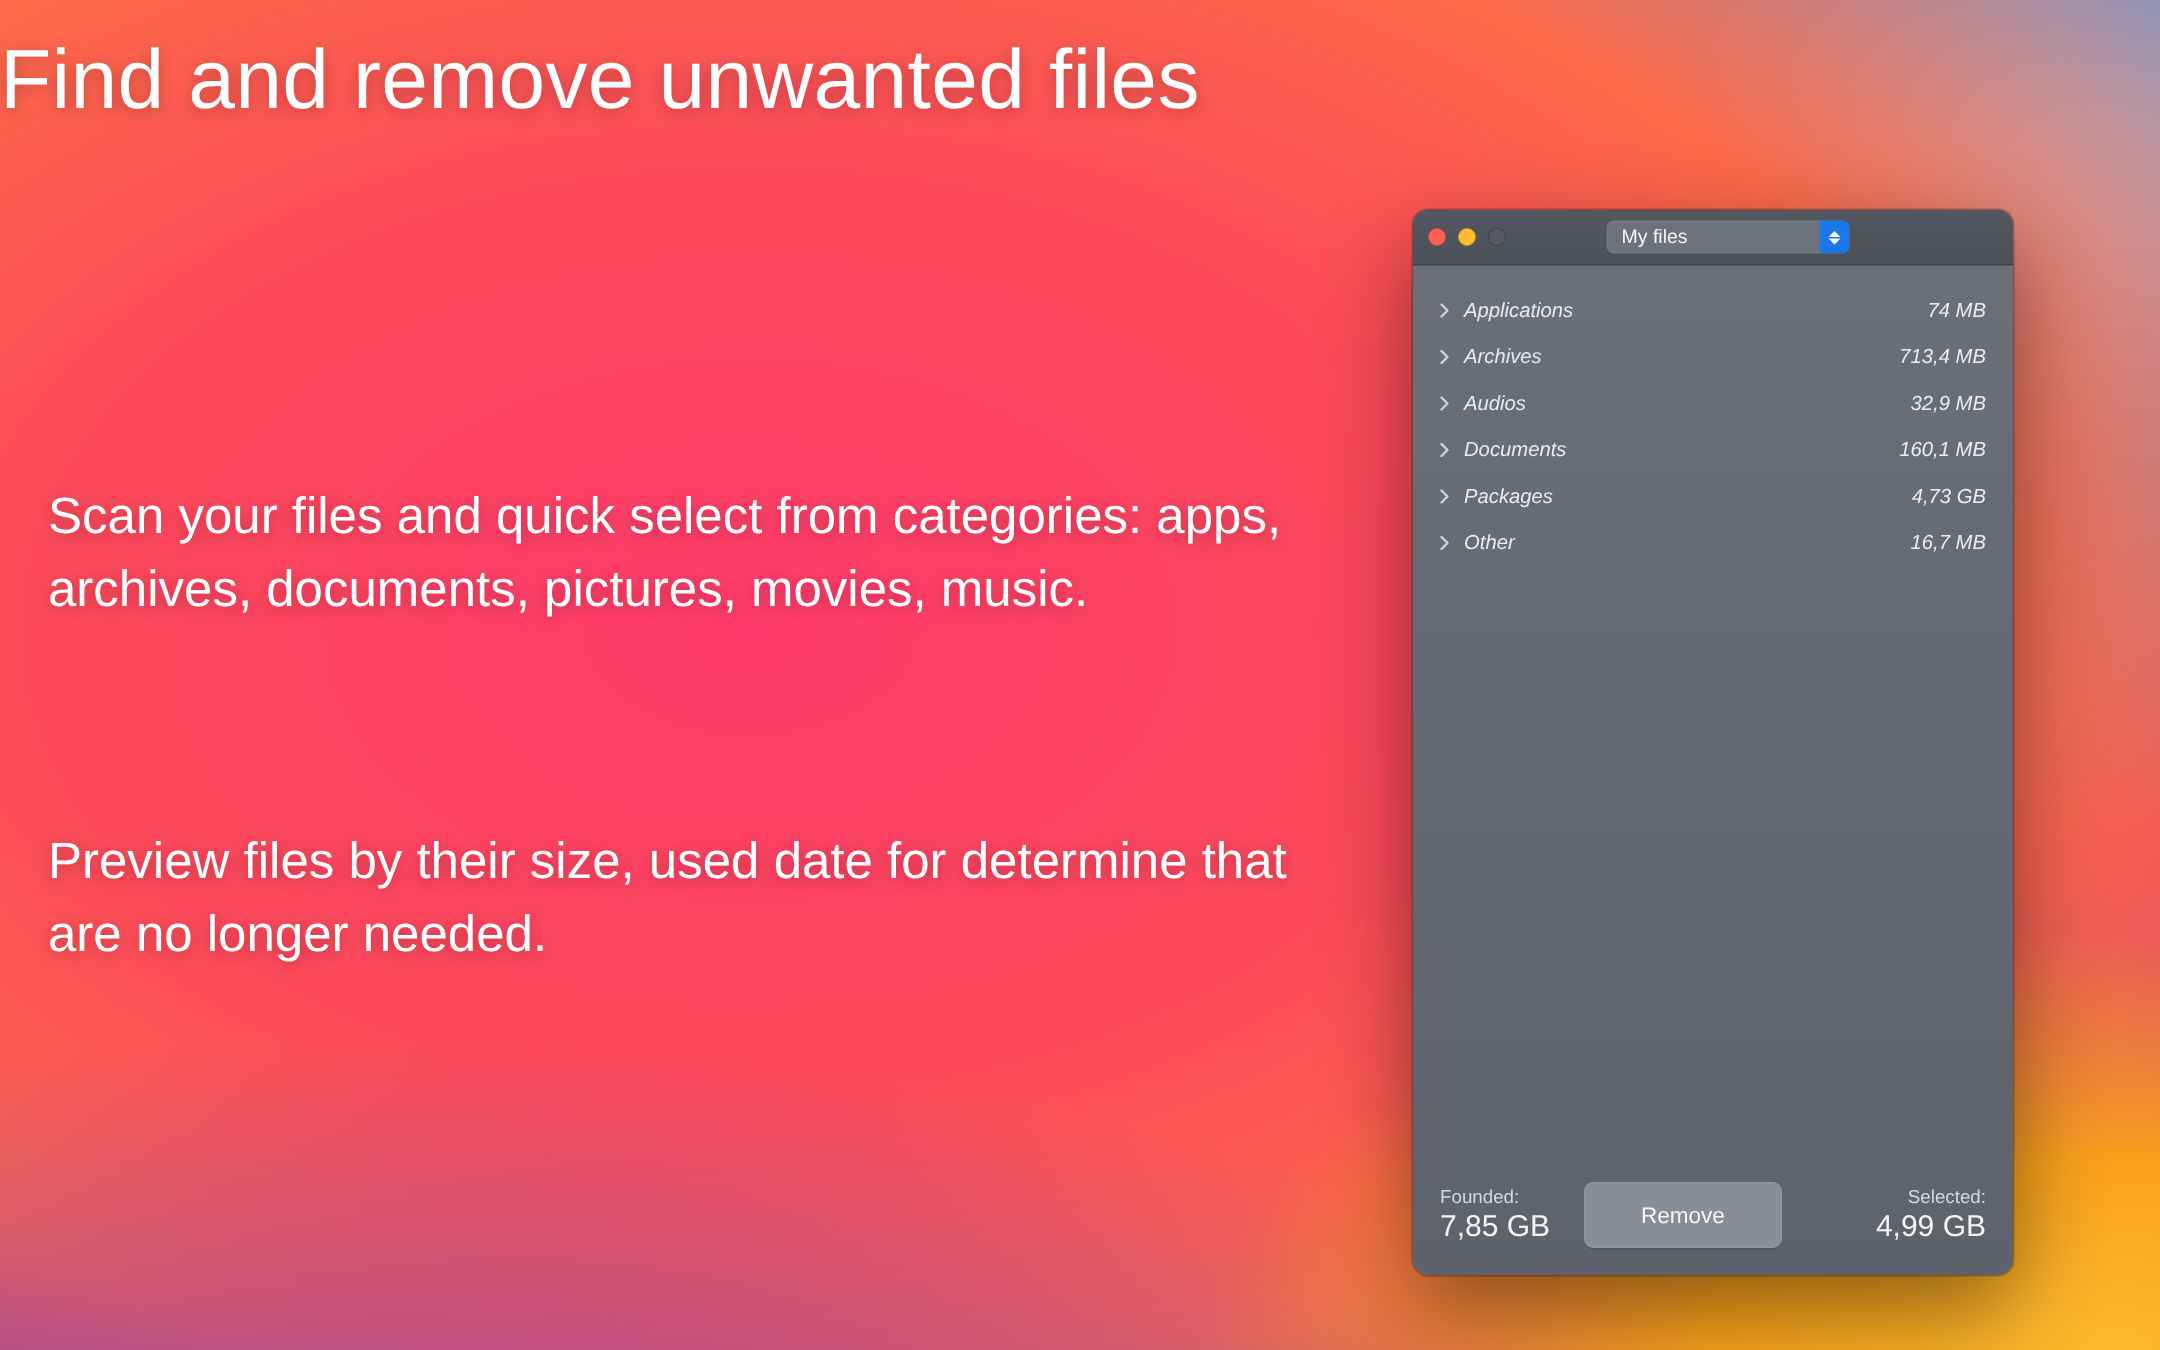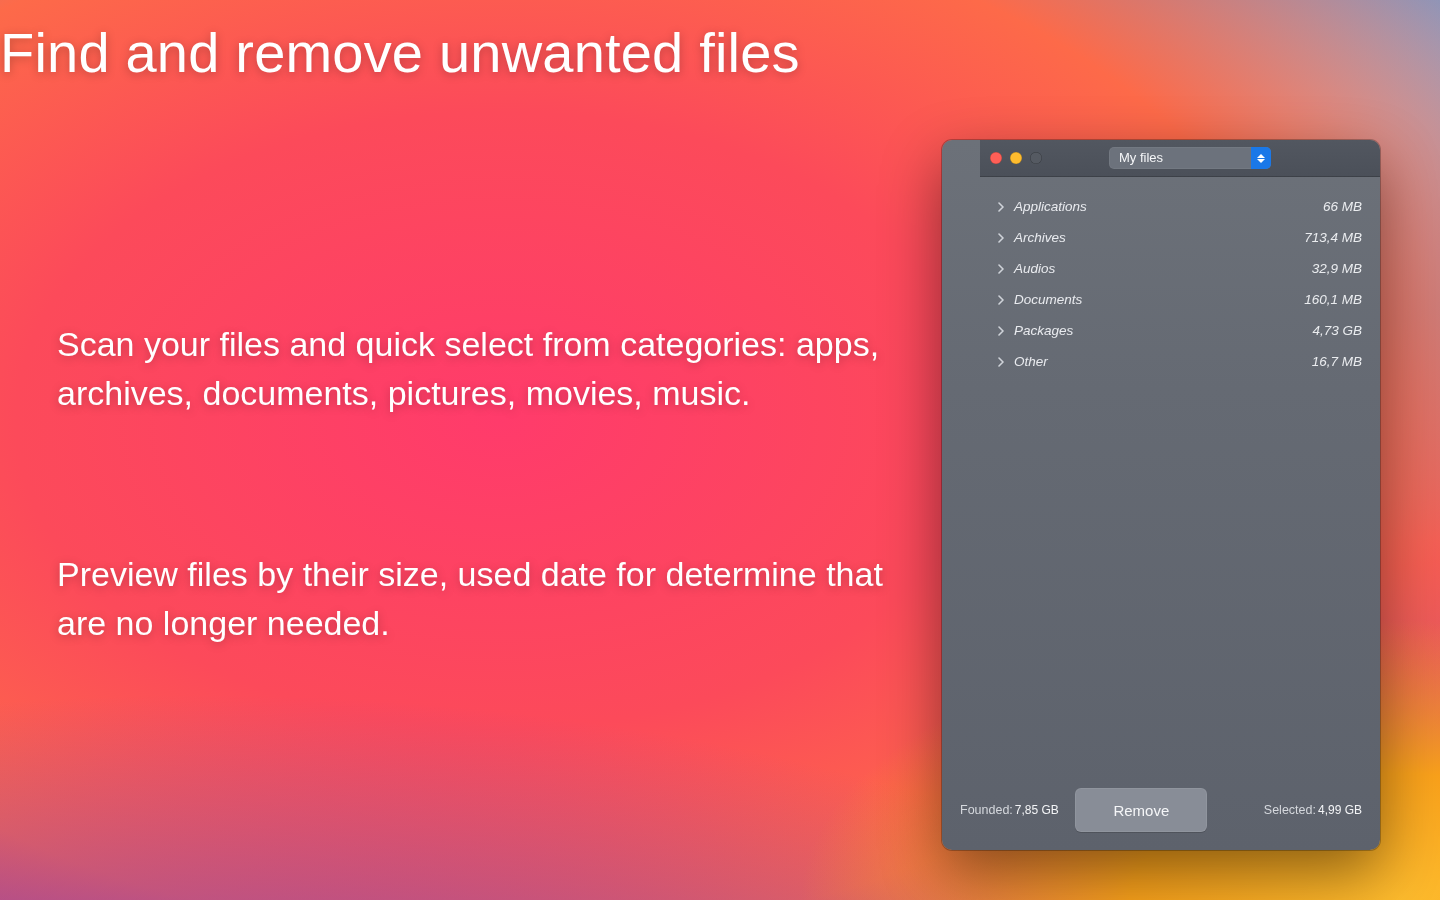--- a/index.html
+++ b/index.html
@@ -12,32 +12,31 @@
       radial-gradient(2200px 1400px at 500px 420px, #ff3b6b 0%, #fc4a5a 22%, #fd6a49 37%, rgba(253,106,73,0) 60%),
       radial-gradient(1200px 500px at 100px 170px, #ffffff 0%, rgba(255,255,255,0.9) 10%, rgba(255,255,255,0) 45%),
       radial-gradient(1000px 600px at 1300px 150px, #a4d9ff 0%, #55a8ee 30%, rgba(85,168,238,0) 70%),
       linear-gradient(180deg,#1f8de0 0%,#2a86d6 20%,#e73c6a 60%,#7a3aa8 100%);
   }
   .headline{
     position:absolute;left:0;top:20px;width:100%;text-align:left;
     font-size:56px;font-weight:500;color:#fff;letter-spacing:.2px;
     text-shadow:0 2px 10px rgba(0,0,0,.25);
   }
-  .copy{position:absolute;left:32px;color:#fff;font-size:34px;font-weight:500;line-height:1.45;text-shadow:0 2px 10px rgba(0,0,0,.25);max-width:830px;margin-left:25px;}
+  .copy{position:absolute;left:32px;color:#fff;font-size:34px;font-weight:500;line-height:1.45;text-shadow:0 2px 10px rgba(0,0,0,.25);max-width:830px;}
   .copy.p1{top:320px;}
   .copy.p2{top:550px;}
 
   
   .app-window{
     position:absolute;top:140px;left:942px;width:400px;height:710px;
     border-radius:10px;overflow:hidden;
     background:linear-gradient(180deg,#6c7179 0%,#656a73 35%,#5d626c 100%);
     box-shadow:0 22px 60px rgba(0,0,0,.45), 0 0 0 1px rgba(0,0,0,.25);
     color:#eceef1;
-    padding-left:38px;
   }
   .titlebar{
     height:36px;display:flex;align-items:center;padding:0 10px;
     background:linear-gradient(180deg,#525760 0%,#4b5059 100%);
     border-bottom:1px solid rgba(0,0,0,.25);
   }
   .traffic{display:flex;gap:8px;align-items:center;margin-right:10px;}
   .dot{width:12px;height:12px;border-radius:50%;}
   .dot.close{background:#ff5f57;box-shadow:inset 0 0 0 .5px rgba(0,0,0,.25);}
   .dot.min{background:#febc2e;box-shadow:inset 0 0 0 .5px rgba(0,0,0,.25);}
@@ -64,23 +63,23 @@
   .row .chev{width:14px;display:flex;justify-content:center;color:#cfd3d9;margin-right:6px;}
   .row .chev svg{width:7px;height:10px;display:block;}
   .row .name{flex:1;}
   .row .size{color:#eaecef;font-variant-numeric:tabular-nums;}
 
   .footer{
     position:absolute;left:0;right:0;bottom:0;height:70px;
     display:flex;align-items:center;justify-content:space-between;
     padding:0 18px 10px 18px;box-sizing:border-box;
   }
-  .fgroup{display:flex;flex-direction:row;gap:2px;}
+  .fgroup{display:flex;flex-direction:column;gap:2px;}
   .flabel{font-size:12.5px;color:#d5d8dd;}
-  .fval{font-size:12px;color:#f3f4f6;}
+  .fval{font-size:20px;color:#f3f4f6;}
   .fgroup.right{text-align:right;margin-left:40px;}
   .remove-btn{
     width:132px;height:44px;border-radius:6px;background:#888d97;
     color:#f5f6f8;font-size:15px;display:flex;align-items:center;justify-content:center;
     box-shadow:inset 0 0 0 1px rgba(255,255,255,.07), 0 1px 0 rgba(0,0,0,.15);
   }
 </style>
 </head>
 <body>
 
@@ -108,21 +107,21 @@
   </div>
 
   <div class="list">
     <div class="row">
       <span class="chev">
           <svg viewBox="0 0 7 10">
             <path d="M1 1l4 4-4 4" fill="none" stroke="currentColor" stroke-width="1.6" stroke-linecap="round" stroke-linejoin="round"></path>
           </svg>
         </span>
       <span class="name">Applications</span>
-      <span class="size">66 MB</span>
+      <span class="size">74 MB</span>
     </div>
     <div class="row">
       <span class="chev">
           <svg viewBox="0 0 7 10">
             <path d="M1 1l4 4-4 4" fill="none" stroke="currentColor" stroke-width="1.6" stroke-linecap="round" stroke-linejoin="round"></path>
           </svg>
         </span>
       <span class="name">Archives</span>
       <span class="size">713,4 MB</span>
     </div>

